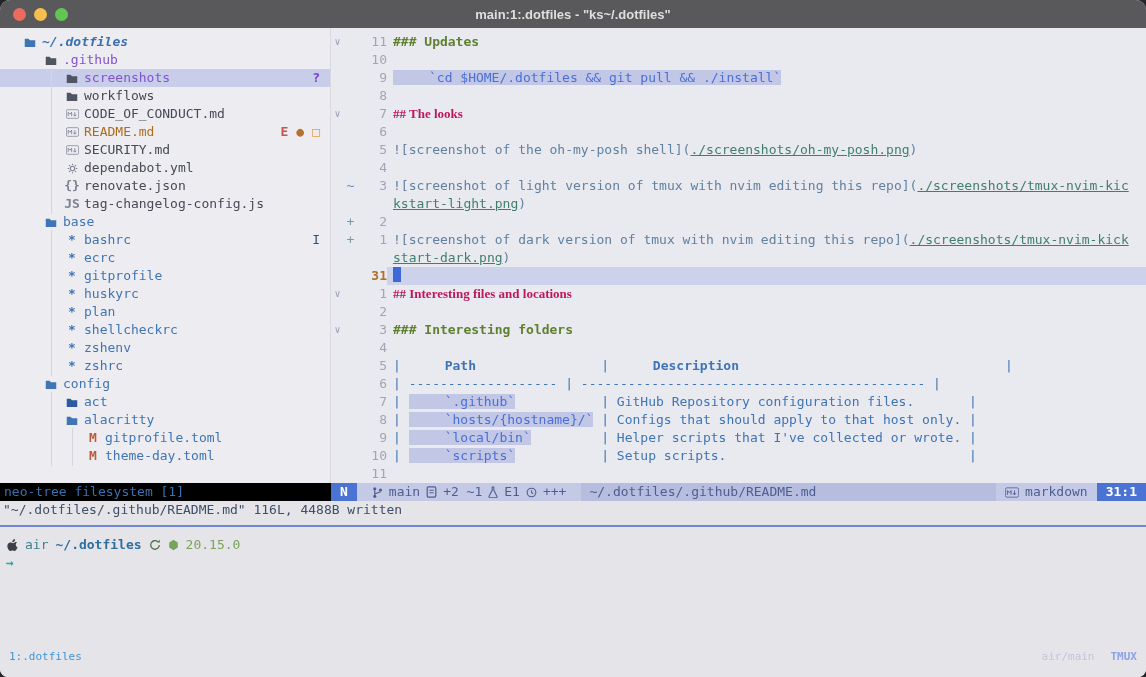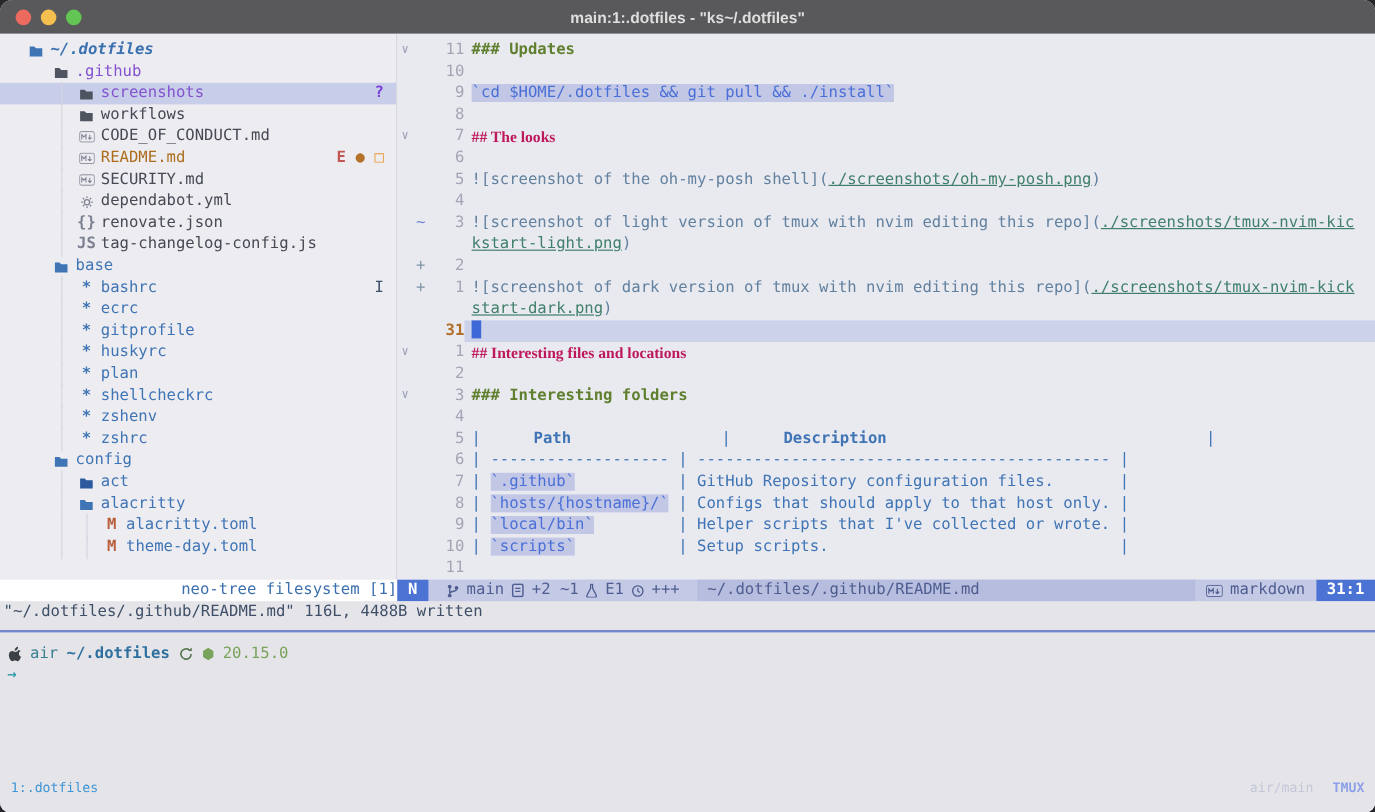--- a/index.html
+++ b/index.html
@@ -43,26 +43,26 @@
   .sg-chg{color:#6f87cf;} .sg-add{color:#7e97a8;}
   .enum{width:30px;flex:none;text-align:right;color:#a2a5b4;}
   .enum.cur{color:#b06f28;font-weight:bold;}
   .etext{flex:1;white-space:pre;padding-left:6px;}
   .eline.cur .etext{background:#cdd2eb;}
   .cursor{display:inline-block;width:8px;height:15px;background:#3e68d6;vertical-align:-2px;}
   .seg-h2{color:#be185d;font-weight:bold;font-family:Liberation Serif, serif;}
   .seg-h3{color:#60802f;font-weight:bold;}
   .seg-text{color:#61819f;}
   .seg-link{color:#40806a;text-decoration:underline;}
-  .seg-code{color:#4a6fd6;background:#c2c7e6;}
+  .seg-code{color:#4a6fd6;background:#c2c7e6;padding-left:36px;}
   .seg-table{color:#3f74b5;}
   .seg-th{color:#3f74b5;font-weight:bold;padding-left:36px;}
   
   .statusrow{display:flex;height:18px;flex:none;font-size:13px;line-height:18px;}
-  .neotreebar{width:331px;flex:none;background:#ffffff;color:#3b6fad;padding-left:4px;box-sizing:border-box;text-align:right;}
+  .neotreebar{width:331px;flex:none;background:#000000;color:#3b6fad;padding-left:4px;box-sizing:border-box;}
   .statusline{flex:1;display:flex;background:#c4c9e6;color:#4f5e90;align-items:center;overflow:hidden;}
   .sl-mode{background:#4a73d4;color:#fff;font-weight:bold;padding:0 9px;height:100%;flex:none;}
   .sl-left{display:flex;align-items:center;gap:6px;padding:0 15px;flex:none;}
   .sl-path{flex:1;background:#b6bdde;height:100%;padding-left:8px;overflow:hidden;}
   .sl-ft{display:flex;align-items:center;gap:6px;padding:0 9px;flex:none;}
   .sl-pos{background:#4a73d4;color:#fff;font-weight:bold;padding:0 9px;height:100%;flex:none;}
   .slicon{display:inline-flex;align-items:center;}
   
   .msgline{height:18px;flex:none;padding-left:3px;font-size:13px;line-height:18px;color:#3f4f68;}
   .divider{height:2px;background:#7189cc;margin-top:6px;flex:none;}
@@ -142,21 +142,21 @@
           <div class="trow"><span class="ind"></span><span class="ind guide"></span><span class="ticon ic-blue"><span class="txt-star">*</span></span><span class="tlabel st-blue">zshrc</span><span class="tsp"></span></div>
           <div class="trow"><span class="ind"></span><span class="ticon ic-blue"><svg width="12" height="11" viewBox="0 0 16 14">
                 <path d="M1 2h5l2 2h7v9H1z" fill="currentColor"></path>
               </svg></span><span class="tlabel st-blue">config</span><span class="tsp"></span></div>
           <div class="trow"><span class="ind"></span><span class="ind guide"></span><span class="ticon ic-darkblue"><svg width="12" height="11" viewBox="0 0 16 14">
                 <path d="M1 2h5l2 2h7v9H1z" fill="currentColor"></path>
               </svg></span><span class="tlabel st-blue">act</span><span class="tsp"></span></div>
           <div class="trow"><span class="ind"></span><span class="ind guide"></span><span class="ticon ic-blue"><svg width="12" height="11" viewBox="0 0 16 14">
                 <path d="M1 2h5l2 2h7v9H1z" fill="currentColor"></path>
               </svg></span><span class="tlabel st-blue">alacritty</span><span class="tsp"></span></div>
-          <div class="trow"><span class="ind"></span><span class="ind guide"></span><span class="ind guide"></span><span class="ticon ic-red"><span class="txt-s">M</span></span><span class="tlabel st-blue">alacritty.toml</span><span class="tsp"></span></div>
+          <div class="trow"><span class="ind"></span><span class="ind guide"></span><span class="ind guide"></span><span class="ticon ic-red"><span class="txt-s">M</span></span><span class="tlabel st-blue">gitprofile.toml</span><span class="tsp"></span></div>
           <div class="trow"><span class="ind"></span><span class="ind guide"></span><span class="ind guide"></span><span class="ticon ic-red"><span class="txt-s">M</span></span><span class="tlabel st-blue">theme-day.toml</span><span class="tsp"></span></div>
         </div>
       <div class="editor">
           <div class="eline">
             <span class="efold">∨</span>
             <span class="esign"></span>
             <span class="enum">11</span>
             <span class="etext"><span class="seg-h3">### Updates</span></span>
           </div>
           <div class="eline">

